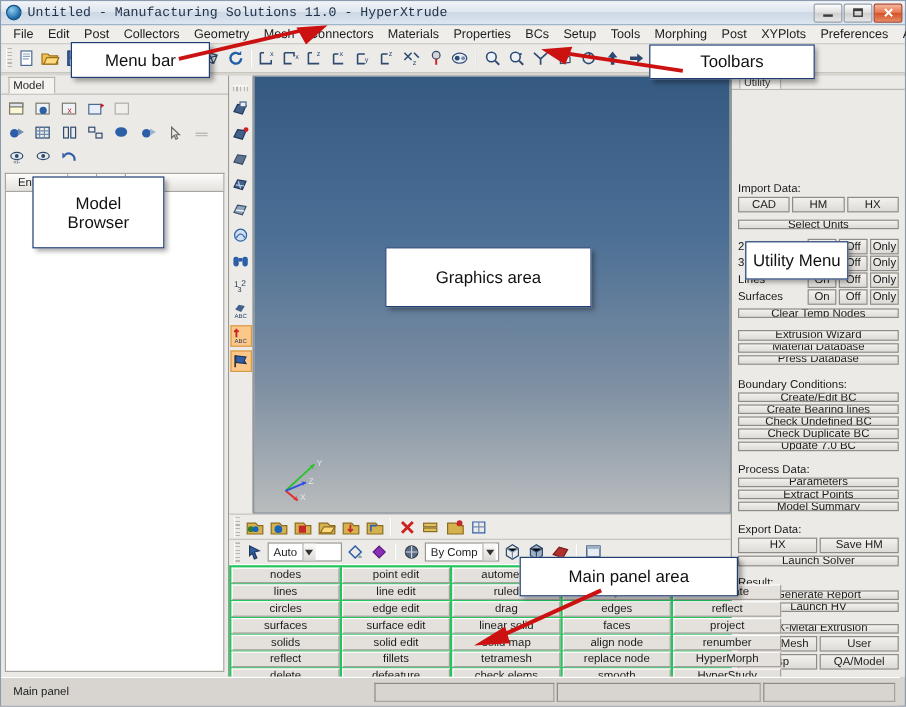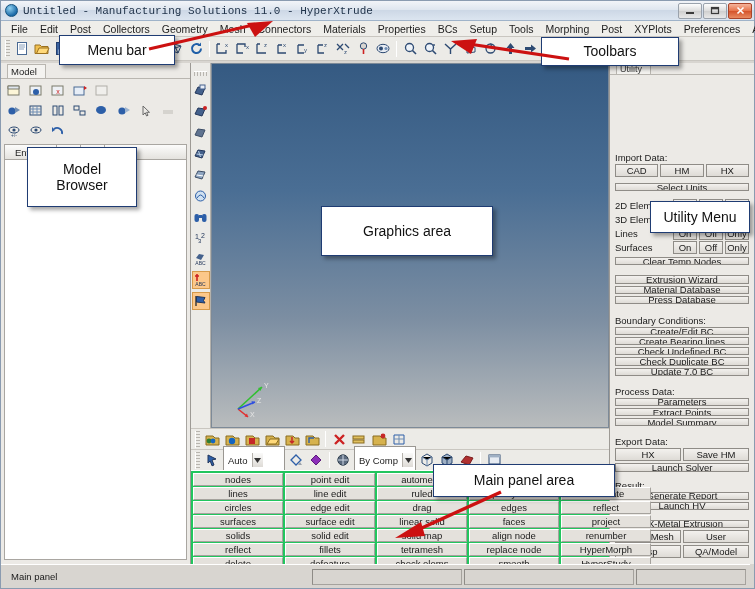--- a/index.html
+++ b/index.html
@@ -166,21 +166,21 @@
   }
   .triad { position: absolute; left: 16px; bottom: 8px; width: 52px; height: 44px; }
 
   
   .btoolbar {
     height: 21px; background: #ecebe7;
     border-top: 1px solid #c9c6c0;
     display: flex; align-items: center; padding-left: 2px;
   }
   .combo {
-    height: 28px; border: 1px solid #9a9792; background: #fff;
+    height: 16px; border: 1px solid #9a9792; background: #fff;
     display: flex; align-items: center; font-size: 9.5px; color: #222;
     padding: 0 2px; margin: 0 1px;
   }
   .combo .cval { padding: 0 4px 0 2px; white-space: nowrap; }
   .combo .carrow {
     width: 11px; height: 14px; display: flex; align-items: center; justify-content: center;
     background: linear-gradient(to bottom,#fafaf9,#dedbd6); border-left: 1px solid #b5b2ac;
   }
 
   
@@ -977,21 +977,21 @@
 
   <div class="callout" style="left:26px; top:146px; width:110px; height:60px; flex-direction:column;">
     <span>Model</span>
     <span>Browser</span>
   </div>
 
   <div class="callout" style="left:320px; top:205px; width:172px; height:50px;">
     <span>Graphics area</span>
   </div>
 
-  <div class="callout" style="left:649px; top:200px; width:100px; height:32px;">
+  <div class="callout" style="left:620px; top:200px; width:86px; height:32px;">
     <span>Utility Menu</span>
   </div>
 
   <div class="callout" style="left:432px; top:463px; width:182px; height:33px;">
     <span>Main panel area</span>
   </div>
 
 </div>
 
 </body></html>

